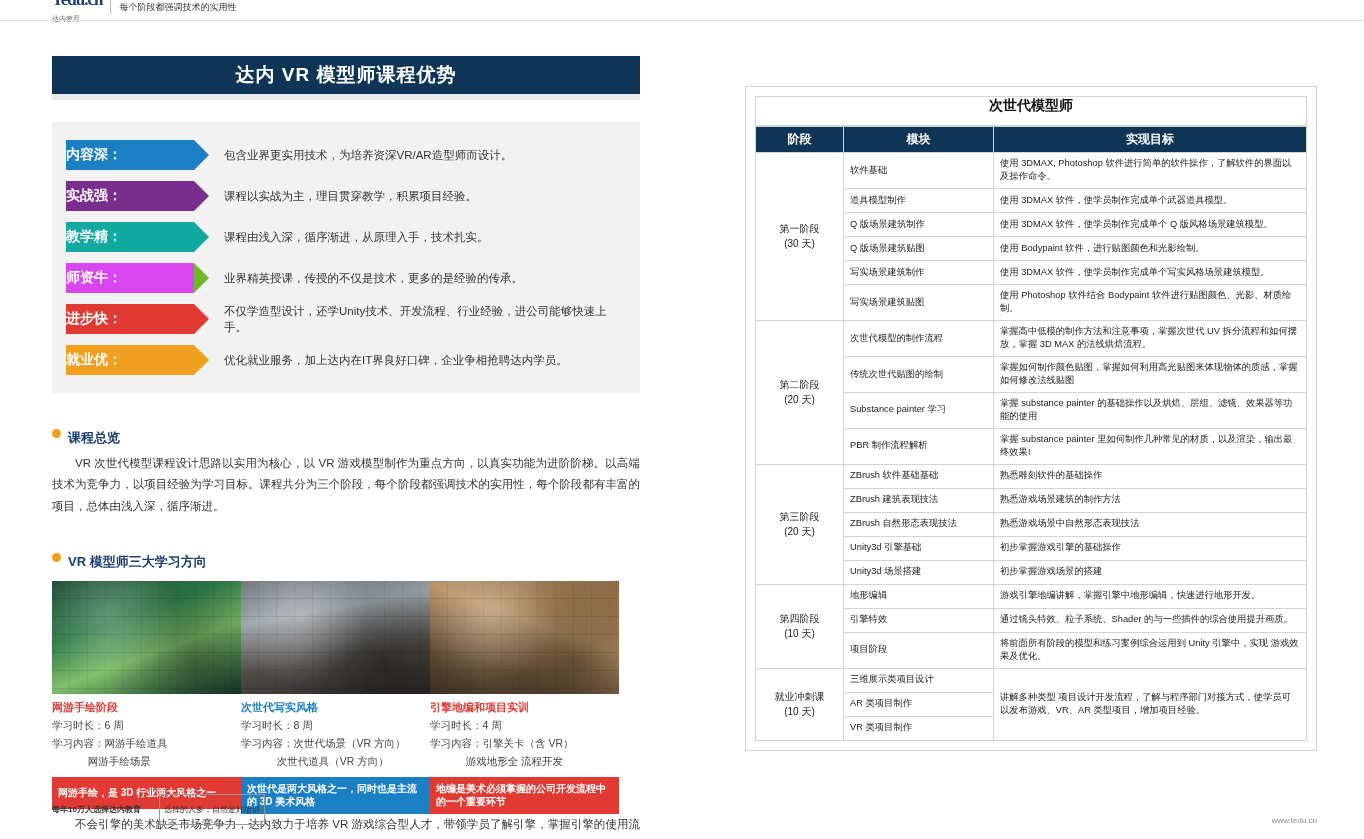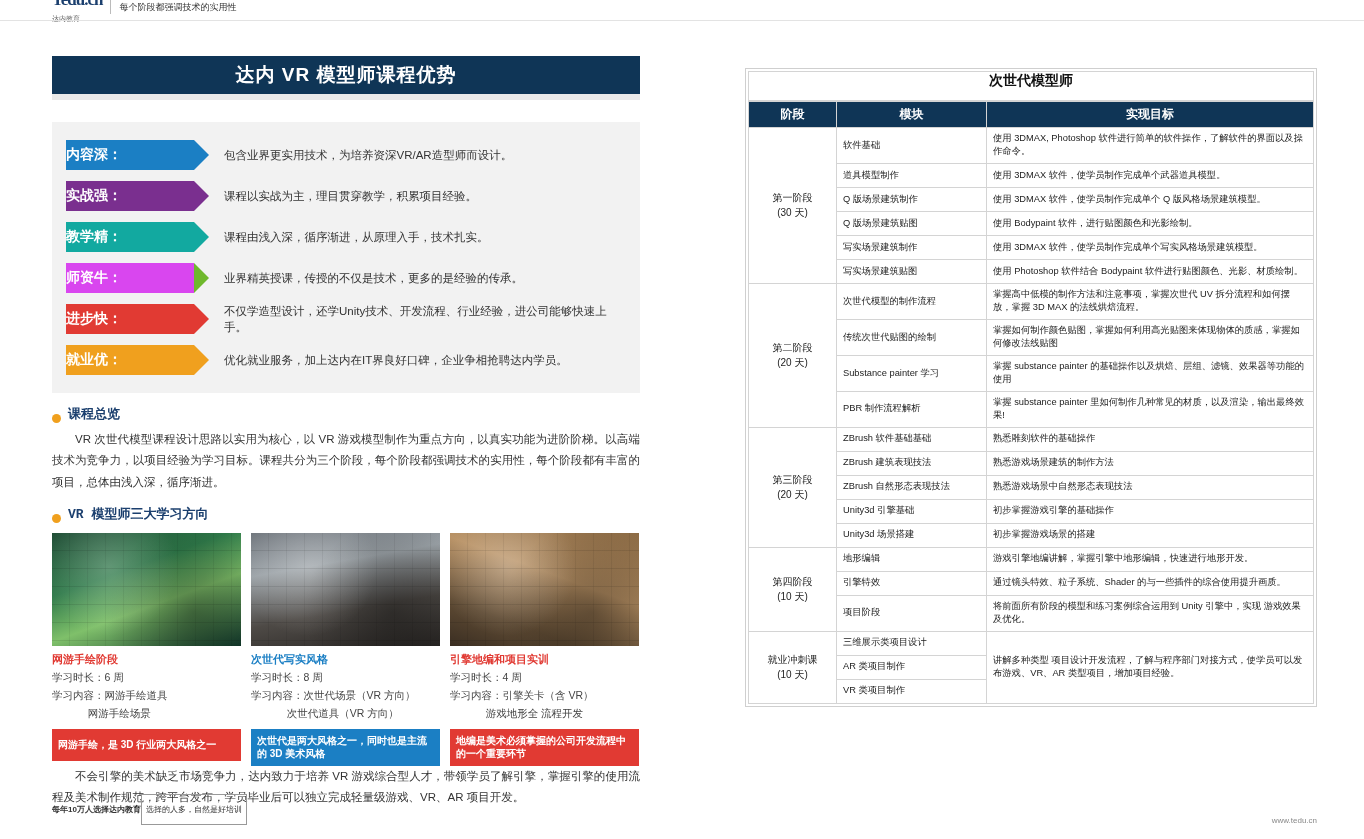--- a/index.html
+++ b/index.html
@@ -61,33 +61,33 @@
     content:""; position:absolute; right:-15px; top:0;
     border-top:15px solid transparent; border-bottom:15px solid transparent;
     border-left:15px solid var(--c);
   }
   .adv-text {
     margin-left:30px; font-size:11.5px; color:#333; line-height:1.4;
   }
 
   
   .head {
-    display:flex; align-items:flex-end; gap:7px;
-    font-size:13px; font-weight:bold; color:#1b3f6e; margin:12px 0 6px 0;font-family:Liberation Mono, monospace;
+    display:flex; align-items:flex-start; gap:7px;
+    font-size:13px; font-weight:bold; color:#1b3f6e; margin:36px 0 6px 0;
   }
   .head .dot {
     width:9px; height:9px; border-radius:50%; background:#f0a01e; display:inline-block;
   }
   .para {
     font-size:11.5px; line-height:1.85; color:#333; text-align:justify;
     text-indent:2em;
   }
 
   
-  .dirs { display:flex; gap:10px; margin-top:10px; }
+  .dirs { display:flex; margin-top:10px; }
   .dir { width:189px; }
   .thumb { width:189px; height:113px; position:relative; overflow:hidden; }
   .t1 { background:linear-gradient(160deg,#1d4b33 0%,#2f7a4a 35%,#7fc06a 60%,#123a2c 100%); }
   .t2 { background:linear-gradient(170deg,#6f757c 0%,#9aa1a6 30%,#4e4a46 65%,#2a2725 100%); }
   .t3 { background:linear-gradient(200deg,#8c6b45 0%,#b89164 40%,#5e4a33 75%,#3a2e22 100%); }
   .thumb::before{
     content:""; position:absolute; inset:0;
     background:
       radial-gradient(circle at 30% 30%, rgba(255,255,255,.25), transparent 45%),
       radial-gradient(circle at 75% 70%, rgba(0,0,0,.35), transparent 55%);
@@ -103,39 +103,39 @@
   .dir-title { font-size:11px; font-weight:bold; margin-top:6px; }
   .dir-meta { font-size:10.5px; color:#444; line-height:1.55; margin-top:2px; }
   .dir-tag {
     margin-top:7px; font-size:10px; font-weight:bold; color:#fff;
     padding:5px 6px; line-height:1.35; min-height:32px; display:flex; align-items:center;
   }
 
   .sub-head { font-size:13px; font-weight:bold; color:#1b3f6e; margin:18px 0 6px 0; }
 
   
-  .tbl-wrap { margin-top:12px; border:1px solid #cfcfcf; padding:2px; }
+  .tbl-wrap { margin-top:30px; border:1px solid #cfcfcf; padding:9px; }
   table { width:100%; border-collapse:collapse; table-layout:fixed; }
   td, th { border:1px solid #d4d4d4; }
   .tbl-title {
     background:#fff; text-align:center; font-size:14px; font-weight:bold;
     height:30px; color:#111; border:1px solid #d4d4d4;
   }
   thead th {
     background:#0f3556; color:#fff; font-size:12px; font-weight:bold;
     height:26px; text-align:center;
   }
   tbody td { font-size:9.3px; color:#222; padding:4px 6px; line-height:1.45; height:24px; }
   td.stage { text-align:center; font-size:10px; font-weight:normal; line-height:1.5; }
   .col-stage { width:88px; }
   .col-mod { width:150px; }
 
   
   .footer { position:absolute; left:0; bottom:0; width:1364px; height:28px; }
-  .foot-line { position:absolute; left:52px; bottom:14px; display:flex; align-items:center; gap:0; }
+  .foot-line { position:absolute; left:52px; bottom:14px; display:flex; align-items:center; gap:18px; }
   .foot-a { font-size:8px; color:#333; font-weight:bold; }
   .foot-b { font-size:8px; color:#333; border:1px solid #999; padding:9px 4px; }
   .foot-url { position:absolute; right:47px; bottom:14px; font-size:8px; color:#888;padding-left:21px; }
   .hr-top { position:absolute; left:0; top:20px; width:1364px; height:1px; background:#e3e3e3; }
 </style>
 </head>
 <body>
 
 <div class="page">
 

